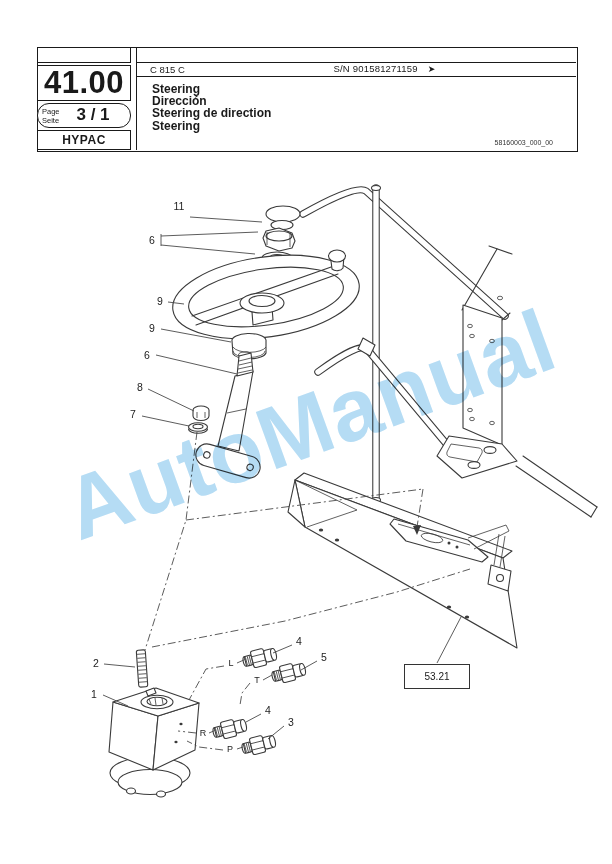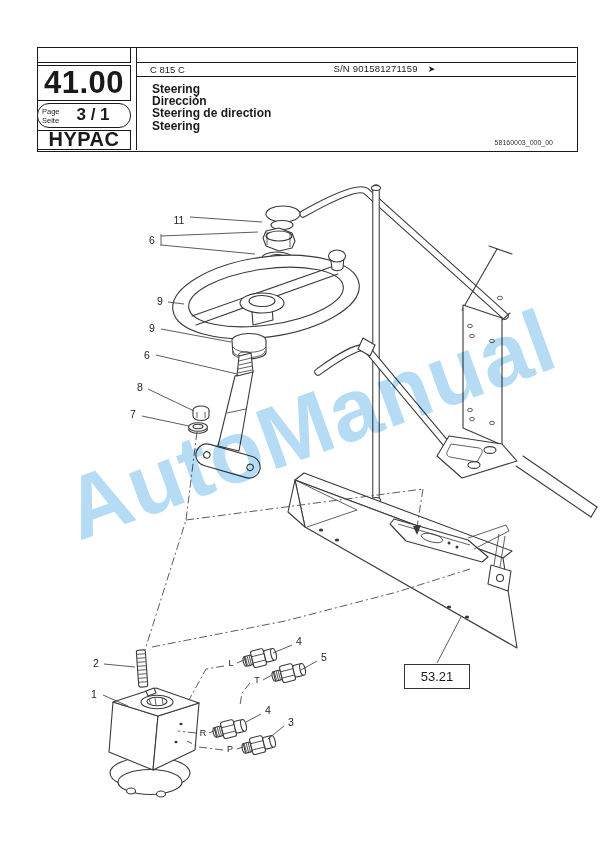--- a/index.html
+++ b/index.html
@@ -14,28 +14,28 @@
   .lbox{left:37px;width:94px;border:1.2px solid #1a1a1a;box-sizing:border-box;background:#fff;
         display:flex;align-items:center;justify-content:center;}
   .hline{border-top:1.2px solid #1a1a1a;height:0;}
   .model-txt{left:150px;top:64px;font-size:9.5px;}
   .sn-row{left:131px;top:63px;width:439px;text-align:center;padding-left:68px;box-sizing:border-box;
           font-size:9.5px;letter-spacing:0.2px;}
   .sn-arrow{font-size:9px;margin-left:10px;}
   .big-num{font-size:31px;font-weight:bold;letter-spacing:0.5px;}
   .pg-words{font-size:7.5px;line-height:8.5px;position:absolute;left:4px;top:4px;}
   .pg-val{font-size:17px;font-weight:bold;margin-left:18px;}
-  .brand{font-size:20px;font-weight:bold;letter-spacing:0.5px;}
+  .brand{font-size:12px;font-weight:bold;letter-spacing:0.5px;}
   .langs{left:152px;top:83px;font-size:12px;font-weight:bold;line-height:12.2px;}
   .docnum{left:400px;top:139px;width:153px;text-align:right;font-size:7px;color:#333;}
   
   .callout{font-size:10.5px;color:#222;transform:translate(-50%,-50%);white-space:nowrap;}
   .portltr{font-size:9px;color:#222;transform:translate(-50%,-50%);}
   .refbox{left:404px;top:664px;width:64px;height:23px;border:1.1px solid #333;
-          display:flex;align-items:center;justify-content:center;font-size:13px;background:#fff;}
+          display:flex;align-items:center;justify-content:center;font-size:10px;background:#fff;}
   
   .watermark{left:50px;top:300px;width:520px;height:250px;line-height:250px;text-align:center;
              font-size:88px;font-weight:bold;white-space:nowrap;transform:rotate(-20deg);
              mix-blend-mode:multiply;pointer-events:none;letter-spacing:1px;}
   
   .ln{fill:none;stroke:#3a3a3a;stroke-width:1.1;stroke-linecap:round;stroke-linejoin:round;}
   .fw{fill:#fff;stroke:#3a3a3a;stroke-width:1.1;stroke-linejoin:round;}
   .thin{fill:none;stroke:#3a3a3a;stroke-width:0.8;}
   .ldr{fill:none;stroke:#4a4a4a;stroke-width:0.9;}
   .dd{fill:none;stroke:#4a4a4a;stroke-width:0.9;stroke-dasharray:8 3 2 3;}
@@ -263,21 +263,21 @@
     <path class="ldr" d="M104,664 L135,667"></path>
     <path class="ldr" d="M103,695 L128,706"></path>
     <path class="ldr" d="M292,645 L273,653"></path>
     <path class="ldr" d="M317,661 L301,670"></path>
     <path class="ldr" d="M261,714 L246,722"></path>
     <path class="ldr" d="M284,726 L268,739"></path>
     <path class="ldr" d="M437,663 L461,617"></path>
   </g>
 </svg>
 
-<div class="abs callout" style="left:179px;top:220px;">11</div>
+<div class="abs callout" style="left:179px;top:206px;">11</div>
 <div class="abs callout" style="left:152px;top:240px;">6</div>
 <div class="abs callout" style="left:160px;top:301px;">9</div>
 <div class="abs callout" style="left:152px;top:328px;">9</div>
 <div class="abs callout" style="left:147px;top:355px;">6</div>
 <div class="abs callout" style="left:140px;top:387px;">8</div>
 <div class="abs callout" style="left:133px;top:414px;">7</div>
 <div class="abs callout" style="left:96px;top:663px;">2</div>
 <div class="abs callout" style="left:94px;top:694px;">1</div>
 <div class="abs callout" style="left:299px;top:641px;">4</div>
 <div class="abs callout" style="left:324px;top:657px;">5</div>

